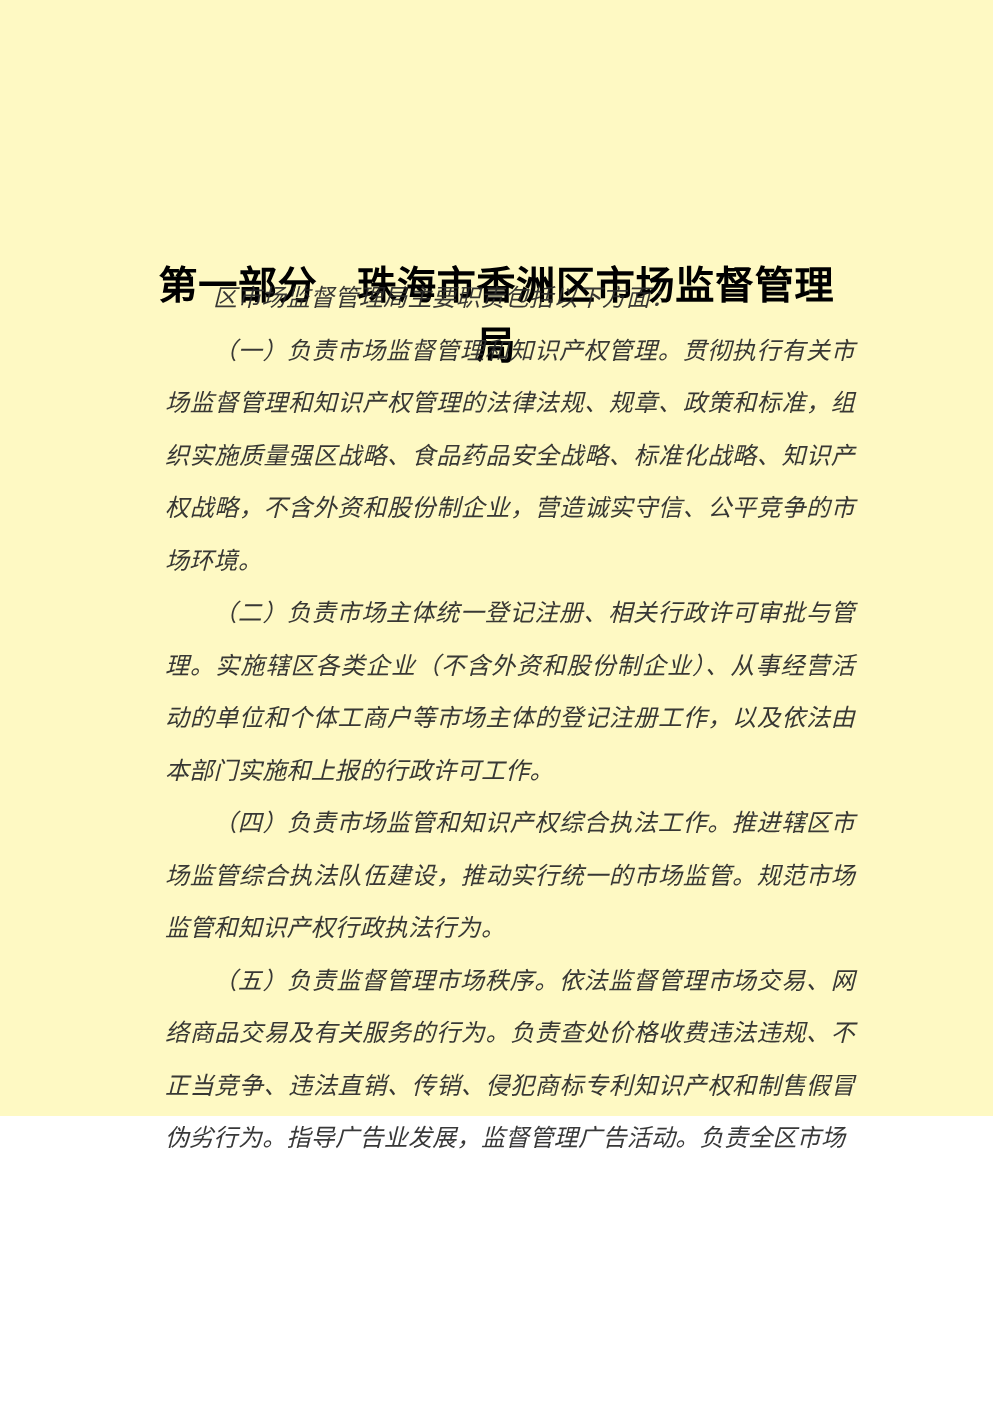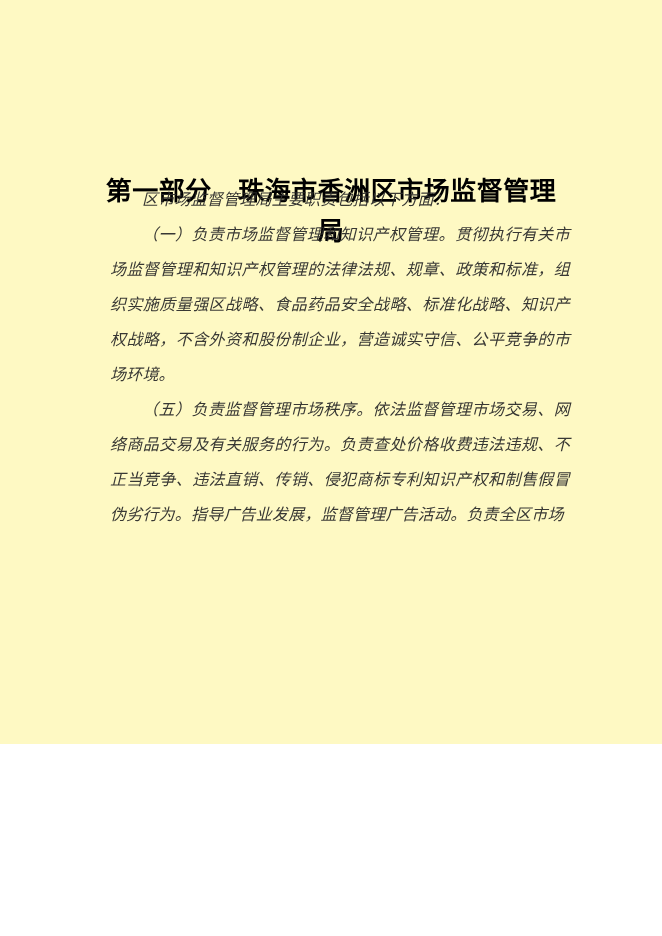--- a/index.html
+++ b/index.html
@@ -93,20 +93,22 @@
     <span class="title-line">第一部分　珠海市香洲区市场监督管理局</span>
   </h1>
 
   <div class="content">
 
 
     <p class="body-text intro">区市场监督管理局主要职责包括以下方面：</p>
 
     <p class="body-text">（一）负责市场监督管理和知识产权管理。贯彻执行有关市场监督管理和知识产权管理的法律法规、规章、政策和标准，组织实施质量强区战略、食品药品安全战略、标准化战略、知识产权战略，不含外资和股份制企业，营造诚实守信、公平竞争的市场环境。</p>
 
+    <p class="body-text">（二）负责市场主体统一登记注册、相关行政许可审批与管理。实施辖区各类企业（不含外资和股份制企业）、从事经营活动的单位和个体工商户等市场主体的登记注册工作，以及依法由本部门实施和上报的行政许可工作。</p>
 
 
+    <p class="body-text">（四）负责市场监管和知识产权综合执法工作。推进辖区市场监管综合执法队伍建设，推动实行统一的市场监管。规范市场监管和知识产权行政执法行为。</p>
 
     <p class="body-text">（五）负责监督管理市场秩序。依法监督管理市场交易、网络商品交易及有关服务的行为。负责查处价格收费违法违规、不正当竞争、违法直销、传销、侵犯商标专利知识产权和制售假冒伪劣行为。指导广告业发展，监督管理广告活动。负责全区市场</p>
 
   </div>
 
 </div>
 
 </body></html>

